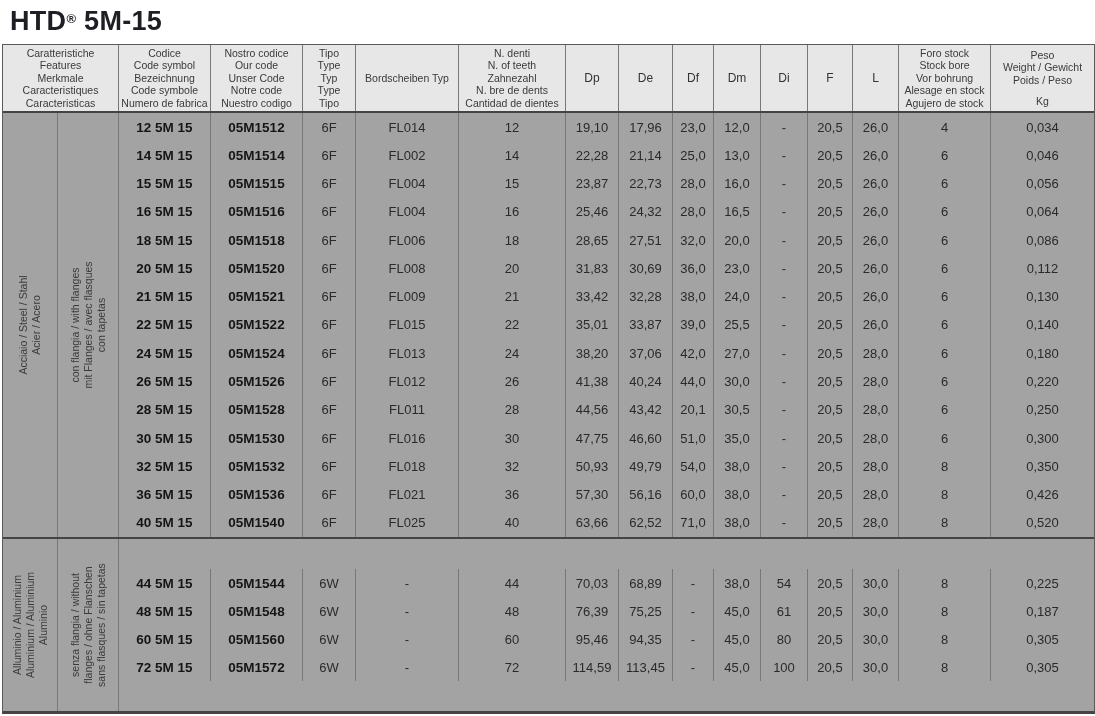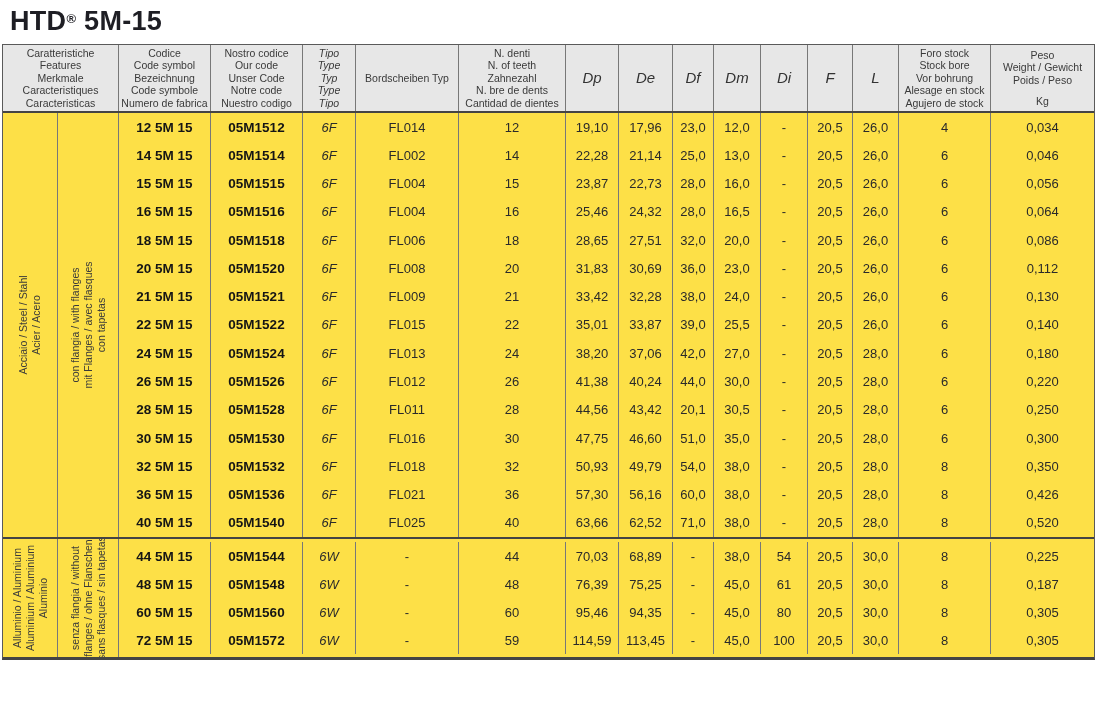--- a/index.html
+++ b/index.html
@@ -16,21 +16,21 @@
     font-weight: bold;
     color: #1e1e24;
     margin: 2px 0 7px 8px;
     letter-spacing: 0.3px;
   }
   .title .reg { font-size: 13px; vertical-align: 7px; }
   .htd-table {
     width: 1093px;
     border: 1px solid #5a5a5a;
     border-bottom: 3px solid #444444;
-    background: #fde047;
+    background: #a3a3a3;
   }
   
   .thead {
     display: flex;
     height: 68px;
     background: #e7e7e7;
     border-bottom: 2px solid #444444;
   }
   .hcell {
     display: flex;
@@ -38,21 +38,21 @@
     align-items: center;
     justify-content: center;
     border-right: 1px solid #787878;
     font-size: 10.5px;
     line-height: 12.4px;
     color: #3a3a3a;
     text-align: center;
     overflow: hidden;
   }
   .hcell span { display: block; white-space: nowrap; }
-  .hcell.dim { font-size: 15px; color: #333333; font-style: italic; }
+  .hcell.dim { font-size: 12px; color: #333333; }
   .hcell .kg-line { margin-top: 9px; }
   .hcell.last { border-right: none; flex: 1; }
   
   .section { display: flex; }
   .section + .section { border-top: 2px solid #444444; }
   .vcell {
     position: relative;
     border-right: 1px solid #787878;
     overflow: hidden;
   }
@@ -66,42 +66,42 @@
     line-height: 13px;
     color: #3a3a3a;
   }
   .vtext span { display: block; }
   .rows-wrap {
     flex: 1;
     display: flex;
     flex-direction: column;
   }
   .s1 .rows-wrap { height: 424px; }
-  .s2 .rows-wrap { height: 118px; justify-content: center; }
+  .s2 .rows-wrap { height: 172px; justify-content: center; }
   .row { display: flex; flex: 1; }
   .s2 .row { flex: none; height: 28px; }
   .cell {
     display: flex;
     align-items: center;
     justify-content: center;
     border-right: 1px solid #787878;
     font-size: 13px;
     color: #2a2a2a;
     white-space: nowrap;
     overflow: hidden;
   }
   .cell.b { font-weight: bold; color: #151515; font-size: 13.5px; }
   .cell.last { border-right: none; flex: 1; }
   
   .w-mat { width: 55px; }
   .w-fla { width: 61px; }
   .w-char { width: 116px; }
   .w-code { width: 92px; }
   .w-our  { width: 92px; }
-  .w-type { width: 53px; font-style: italic; }
+  .w-type { width: 53px; }
   .w-flc  { width: 103px; gap: 26px; }
   .w-z    { width: 107px; text-align: center; }
   .w-dp   { width: 53px; }
   .w-de   { width: 54px; text-align: right; }
   .w-df   { width: 41px; }
   .w-dm   { width: 47px; }
   .w-di   { width: 47px; }
   .w-f    { width: 45px; }
   .w-l    { width: 46px; }
   .w-bore { width: 92px; }
@@ -515,21 +515,21 @@
             <div class="cell w-f">20,5</div>
             <div class="cell w-l">30,0</div>
             <div class="cell w-bore">8</div>
             <div class="cell last w-kg">0,305</div>
           </div>
           <div class="row">
             <div class="cell b w-code">72 5M 15</div>
             <div class="cell b w-our">05M1572</div>
             <div class="cell w-type">6W</div>
             <div class="cell w-flc">-</div>
-            <div class="cell w-z">59</div>
+            <div class="cell w-z">72</div>
             <div class="cell w-dp">114,59</div>
             <div class="cell w-de">113,45</div>
             <div class="cell w-df">-</div>
             <div class="cell w-dm">45,0</div>
             <div class="cell w-di">100</div>
             <div class="cell w-f">20,5</div>
             <div class="cell w-l">30,0</div>
             <div class="cell w-bore">8</div>
             <div class="cell last w-kg">0,305</div>
           </div>

